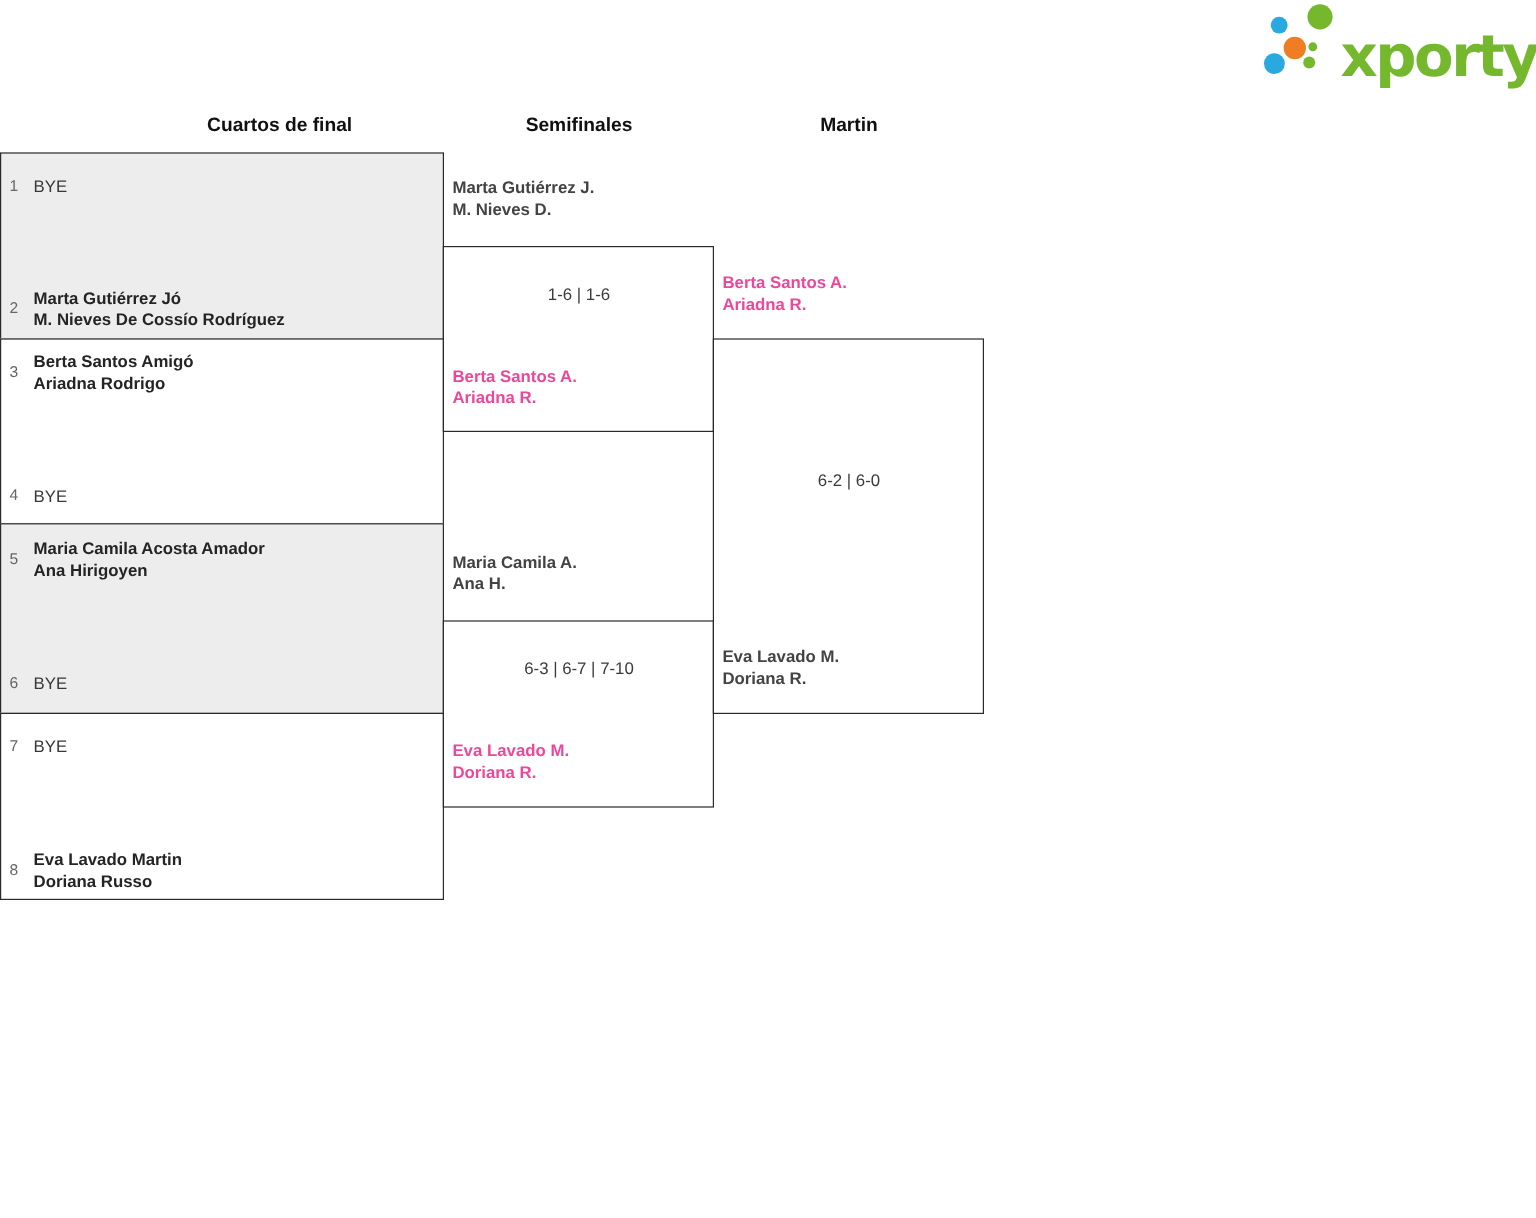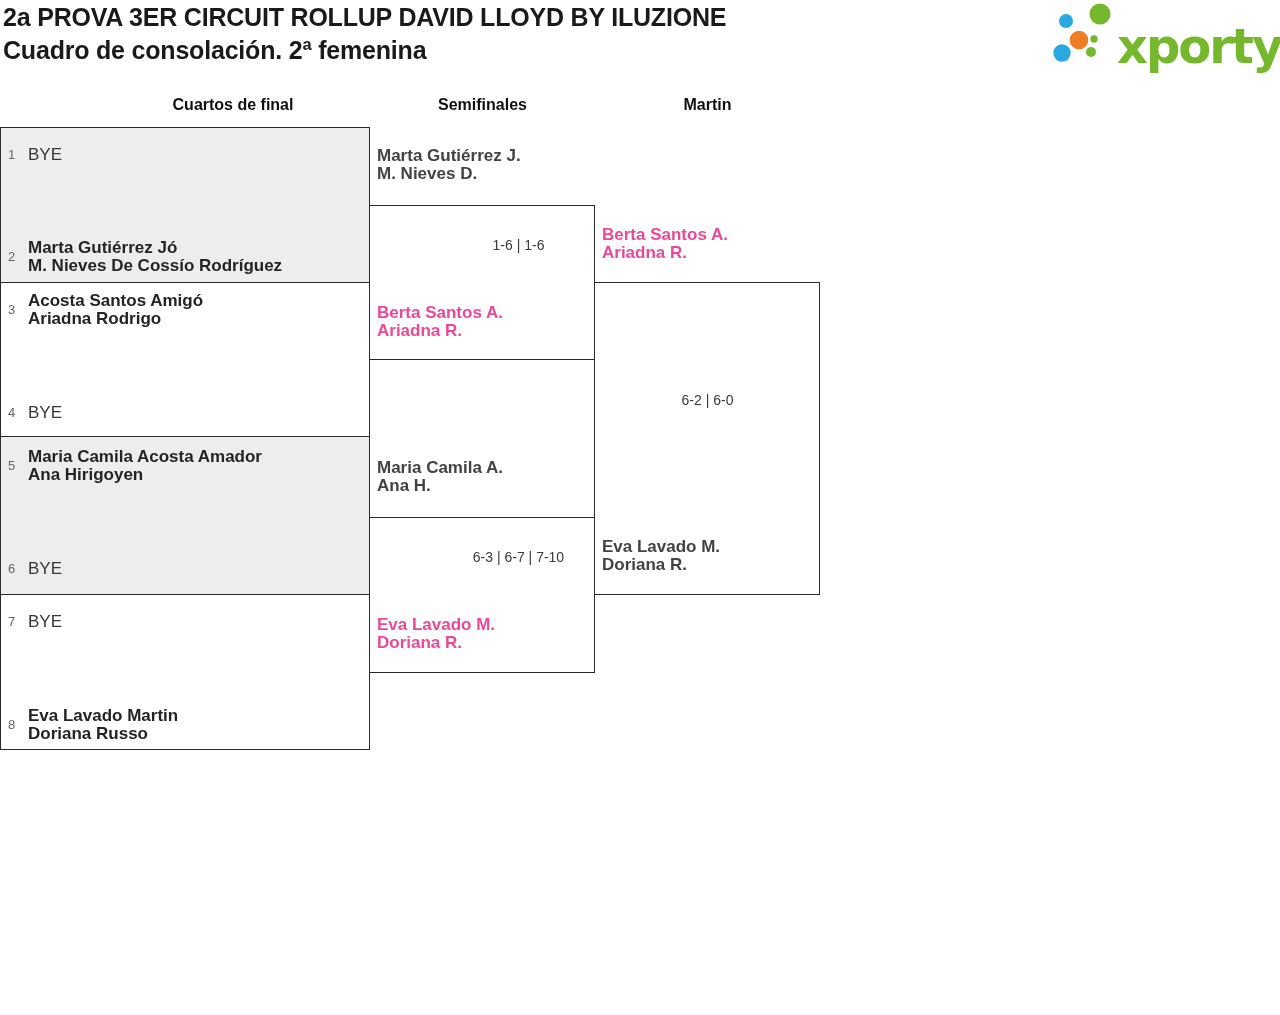--- a/index.html
+++ b/index.html
@@ -25,44 +25,40 @@
   .box-qf2 { left:0;   top:282px; width:370px; height:155px; background:#ffffff; }
   .box-qf3 { left:0;   top:436px; width:370px; height:159px; background:#ededed; }
   .box-qf4 { left:0;   top:594px; width:370px; height:156px; background:#ffffff; }
   .box-sf1 { left:369px; top:205px; width:226px; height:155px; background:transparent; }
   .box-sf2 { left:369px; top:517px; width:226px; height:156px; background:transparent; }
   .box-f   { left:594px; top:282px; width:226px; height:313px; background:transparent; }
 
   .seed {
     position:absolute; left:8px; font-size:13px; color:#666666; line-height:18px;
   }
-  .names { position:absolute; font-size:17px; line-height:18px; white-space:nowrap; }
+  .names { position:absolute; font-size:14px; line-height:18px; white-space:nowrap; }
   .qf-names  { left:28px; font-weight:600; color:#242424; }
   .bye-names { left:28px; font-weight:400; color:#383838; }
   .adv-names { left:377px; font-weight:700; color:#434343; }
   .win-names { font-weight:700; color:#ec4899; }
   .f-names   { left:602px; }
 
   .score {
     position:absolute; text-align:center; font-size:14px; color:#3a3a3a; width:225px;
   }
-  .sc-sf { left:370px;padding-left:36px; }
+  .sc-sf { left:370px; }
   .sc-f  { left:595px; }
 
   .logo { position:absolute; left:1045px; top:0; }
 </style>
 </head>
 <body>
 
 <div class="page">
 
-  <div class="title">
-    <div>2a PROVA 3ER CIRCUIT ROLLUP DAVID LLOYD BY ILUZIONE</div>
-    <div>Cuadro de consolación. 2ª femenina</div>
-  </div>
 
   <svg class="logo" width="235" height="78" viewBox="0 0 235 78" xmlns="http://www.w3.org/2000/svg">
     <circle cx="21" cy="21" r="7" fill="#29a9e0"></circle>
     <circle cx="55" cy="14" r="10.5" fill="#76b82d"></circle>
     <circle cx="34" cy="40" r="9.3" fill="#ee7d23"></circle>
     <circle cx="49" cy="39" r="3.7" fill="#76b82d"></circle>
     <circle cx="17" cy="53" r="8.7" fill="#29a9e0"></circle>
     <circle cx="46" cy="52" r="5" fill="#76b82d"></circle>
     <text x="72" y="63" font-size="48" font-weight="bold" letter-spacing="-2" font-family="DejaVu Sans, sans-serif" fill="#76b82d">xporty</text>
   </svg>
@@ -84,21 +80,21 @@
     <div>BYE</div>
   </div>
   <div class="seed" style="top:248px">2</div>
   <div class="names qf-names" style="top:239px">
     <div>Marta Gutiérrez Jó</div>
     <div>M. Nieves De Cossío Rodríguez</div>
   </div>
 
   <div class="seed" style="top:301px">3</div>
   <div class="names qf-names" style="top:292px">
-    <div>Acosta Santos Amigó</div>
+    <div>Berta Santos Amigó</div>
     <div>Ariadna Rodrigo</div>
   </div>
   <div class="seed" style="top:404px">4</div>
   <div class="names bye-names" style="top:404px">
     <div>BYE</div>
   </div>
 
   <div class="seed" style="top:457px">5</div>
   <div class="names qf-names" style="top:448px">
     <div>Maria Camila Acosta Amador</div>

